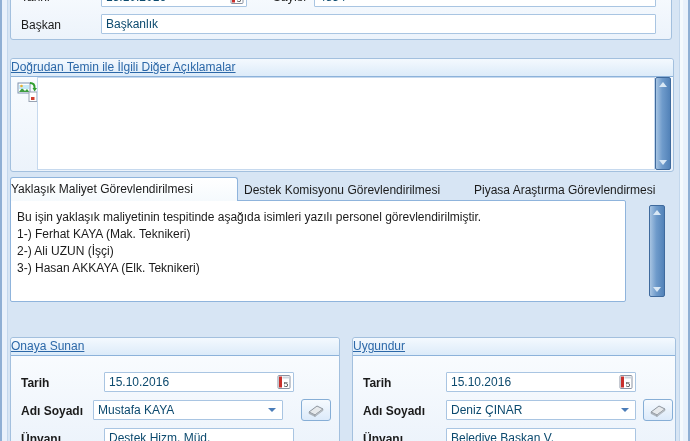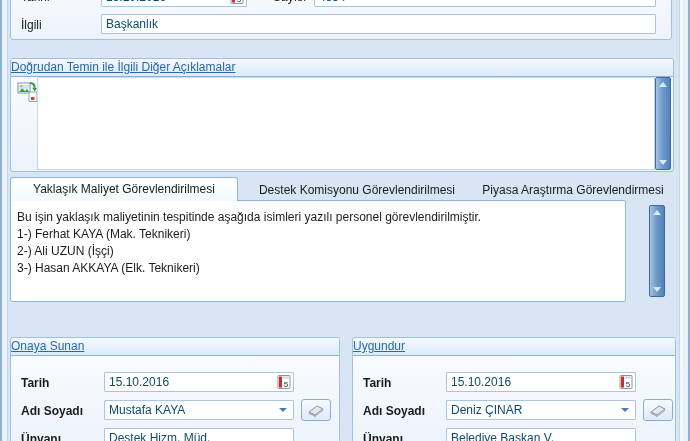--- a/index.html
+++ b/index.html
@@ -49,21 +49,21 @@
   }
   .scrollbar{
     position:absolute;width:16px;box-sizing:border-box;
     border:1px solid #3f6a9d;border-radius:2px;
     background:linear-gradient(to right,#a7c4e2,#6f9bcb 45%,#5282b8);
   }
   .sb-arrow{position:absolute;left:3px;width:0;height:0;border-left:4px solid transparent;border-right:4px solid transparent;}
   .sb-arrow.up{top:4px;border-bottom:5px solid #d9e8f5;}
   .sb-arrow.down{bottom:4px;border-top:5px solid #d9e8f5;}
   .tab{
-    position:absolute;text-align:center;cursor:pointer;white-space:nowrap;
+    position:absolute;cursor:pointer;white-space:nowrap;
   }
   .tab.active{
     left:10px;top:177px;width:228px;height:24px;line-height:23px;
     background:linear-gradient(#ffffff,#f5fafd);
     border:1px solid #8fb4dc;border-bottom:none;border-radius:3px 3px 0 0;
     box-sizing:border-box;z-index:3;
   }
   .tab.plain{top:179px;height:22px;line-height:22px;}
   .tab-panel{
     position:absolute;left:10px;top:200px;width:616px;height:102px;box-sizing:border-box;
@@ -95,21 +95,21 @@
         <rect x="1" y="1.5" width="12" height="13" rx="1" fill="#fff" stroke="#8a93a3"></rect>
         <rect x="2" y="2.5" width="3" height="11" fill="#c9302c"></rect>
         <rect x="5.5" y="2.5" width="7" height="2" fill="#cfd6de"></rect>
         <text x="9" y="12.5" font-size="8" fill="#333" text-anchor="middle" font-family="Liberation Sans, sans-serif">5</text>
       </svg>
     </div>
     <span class="lbl" style="left:262px;top:16px;">Sayısı</span>
     <div class="fieldwrap" style="left:303px;top:13px;width:342px;">
       <input class="field" value="4854" style="">
     </div>
-    <span class="lbl" style="left:10px;top:44px;">İlgili</span>
+    <span class="lbl" style="left:10px;top:44px;">Başkan</span>
     <div class="fieldwrap" style="left:90px;top:40px;width:555px;">
       <input class="field" value="Başkanlık" style="">
     </div>
   </div>
 
   <div class="group" id="aciklama-group" style="left:10px;top:58px;width:664px;height:114px;">
     <div class="group-header">Doğrudan Temin ile İlgili Diğer Açıklamalar</div>
     <div class="icon-btn" style="left:4px;top:20px;">
       <svg width="22" height="22" viewBox="0 0 22 22">
         <rect x="1" y="2" width="12" height="10" fill="#fff" stroke="#7d92ad"></rect>
@@ -155,21 +155,21 @@
       <input class="field w-icon" value="15.10.2016" style="">
       <svg class="cal-icon" viewBox="0 0 14 16">
         <rect x="1" y="1.5" width="12" height="13" rx="1" fill="#fff" stroke="#8a93a3"></rect>
         <rect x="2" y="2.5" width="3" height="11" fill="#c9302c"></rect>
         <rect x="5.5" y="2.5" width="7" height="2" fill="#cfd6de"></rect>
         <text x="9" y="12.5" font-size="8" fill="#333" text-anchor="middle" font-family="Liberation Sans, sans-serif">5</text>
       </svg>
     </div>
 
     <span class="lbl b" style="left:10px;top:66px;">Adı Soyadı</span>
-    <div class="fieldwrap" style="left:93px;top:62px;width:190px;">
+    <div class="fieldwrap" style="left:82px;top:62px;width:190px;">
       <input class="field w-icon" value="Mustafa KAYA" style="">
       <span class="combo-arrow"></span>
     </div>
     <div class="mini-btn" style="left:290px;top:61px;">
       <svg width="20" height="13" viewBox="0 0 20 13">
         <polygon points="3,8 11,2 17,5 9,11" fill="#e6e9ec" stroke="#8d949c"></polygon>
         <polygon points="3,8 9,11 9,12.5 3,9.5" fill="#b6bcc3" stroke="#8d949c" stroke-width="0.5"></polygon>
         <polygon points="9,11 17,5 17,6.5 9,12.5" fill="#c9cdd2" stroke="#8d949c" stroke-width="0.5"></polygon>
       </svg>
     </div>

